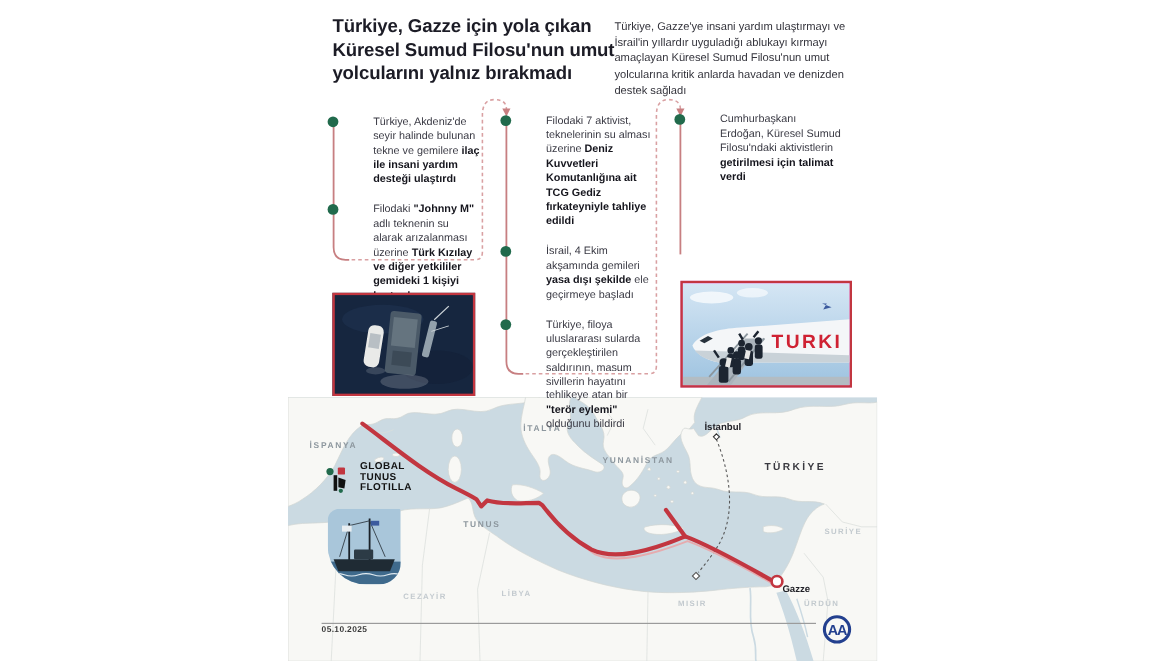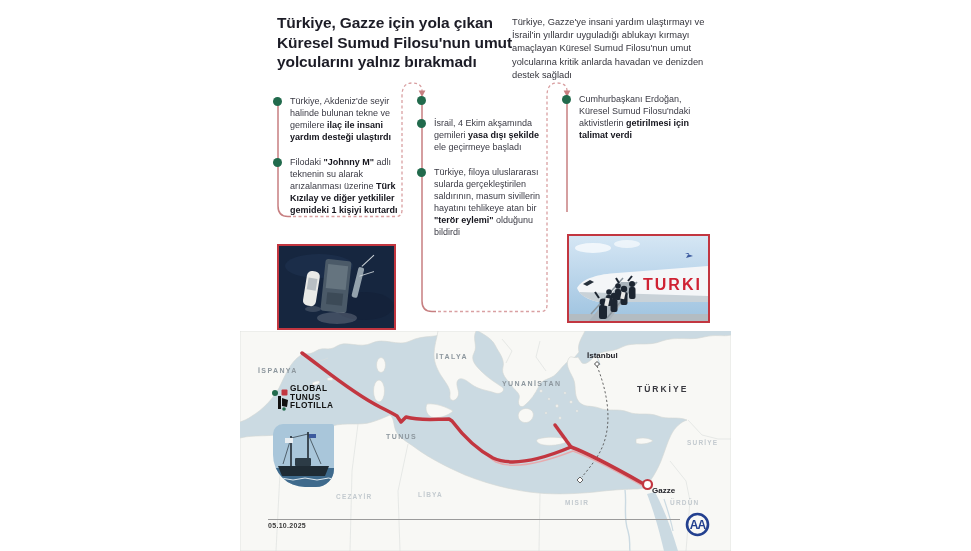--- a/index.html
+++ b/index.html
@@ -8,41 +8,41 @@
   .abs{position:absolute;}
 
   .title{left:277px;top:13px;width:240px;font-size:15.5px;font-weight:800;line-height:1.27;
          color:#1c1c26;letter-spacing:-0.1px;}
   .intro{left:512px;top:16px;width:208px;font-size:9.3px;line-height:1.42;color:#34343c;font-weight:500;}
 
   .col{display:flex;flex-direction:column;z-index:5;}
   #col1{left:273px;top:96px;width:128px;}
   #col2{left:417px;top:95px;width:130px;}
   #col3{left:562px;top:94px;width:140px;}
-  .bullet{display:flex;margin-bottom:13px;}
+  .bullet{display:flex;margin-bottom:13px;gap:21px;}
   .dot{flex:0 0 9px;width:9px;height:9px;border-radius:50%;background:#216a4c;margin:1px 8px 0 0;}
   .btext{font-size:9px;line-height:1.33;color:#3a3a44;width:111px;}
   #col3 .btext{width:119px;}
   .btext b{color:#15151d;font-weight:700;}
 
   .photo{border:2px solid #c23640;overflow:hidden;z-index:6;background:#16263f;}
   #photo-aerial{left:277px;top:244px;width:115px;height:82px;}
   #photo-plane{left:567px;top:234px;width:139px;height:85px;background:#f0abfc;}
 
   #map{left:240px;top:331px;z-index:1;}
   svg text{font-family:"Liberation Sans",sans-serif;}
   .ml-country{fill:#8d979e;font-size:7px;font-weight:700;letter-spacing:1.4px;}
   .ml-country-bold{fill:#3a3a40;font-size:8.5px;font-weight:800;letter-spacing:2px;}
   .ml-faint{fill:#c3cacf;font-size:6.5px;font-weight:700;letter-spacing:1.2px;}
   .ml-city{fill:#222228;font-size:8px;font-weight:800;}
 
   #flow{left:0;top:0;z-index:4;pointer-events:none;}
 
   #gsf-logo{left:271px;top:384px;display:flex;align-items:flex-start;z-index:3;}
-  .gsf-text{margin-left:0;font-size:8.3px;font-weight:900;line-height:1.04;color:#121212;letter-spacing:0.4px;}
+  .gsf-text{margin-left:10px;font-size:8.3px;font-weight:900;line-height:1.04;color:#121212;letter-spacing:0.4px;}
   #leaf-photo{left:273px;top:424px;width:61px;height:63px;border-radius:10px 2px 18px 32px;
               overflow:hidden;z-index:3;}
   #footer-line{left:268px;top:519px;width:412px;height:1px;background:#9b9b9b;z-index:3;}
   #date{left:268px;top:522px;font-size:7px;font-weight:700;color:#3a3a3a;letter-spacing:0.3px;z-index:3;}
   #aa-logo{left:684px;top:511px;z-index:3;}
 </style>
 </head>
 <body>
 
 <div id="canvas">
@@ -203,20 +203,21 @@
         <span class="btext"><span>Türkiye, Akdeniz'de seyir halinde bulunan tekne ve gemilere </span><b>ilaç ile insani yardım desteği ulaştırdı</b><span></span></span>
       </div>
       <div class="bullet">
         <span class="dot"></span>
         <span class="btext"><span>Filodaki </span><b>"Johnny M"</b><span> adlı teknenin su alarak arızalanması üzerine </span><b>Türk Kızılay ve diğer yetkililer gemideki 1 kişiyi kurtardı</b><span></span></span>
       </div>
     </div>
   <div id="col2" class="abs col">
       <div class="bullet">
         <span class="dot"></span>
+        <span class="btext"><span>Filodaki 7 aktivist, teknelerinin su alması üzerine </span><b>Deniz Kuvvetleri Komutanlığına ait TCG Gediz fırkateyniyle tahliye edildi</b><span></span></span>
       </div>
       <div class="bullet">
         <span class="dot"></span>
         <span class="btext"><span>İsrail, 4 Ekim akşamında gemileri </span><b>yasa dışı şekilde</b><span> ele geçirmeye başladı</span></span>
       </div>
       <div class="bullet">
         <span class="dot"></span>
         <span class="btext"><span>Türkiye, filoya uluslararası sularda gerçekleştirilen saldırının, masum sivillerin hayatını tehlikeye atan bir </span><b>"terör eylemi"</b><span> olduğunu bildirdi</span></span>
       </div>
     </div>

